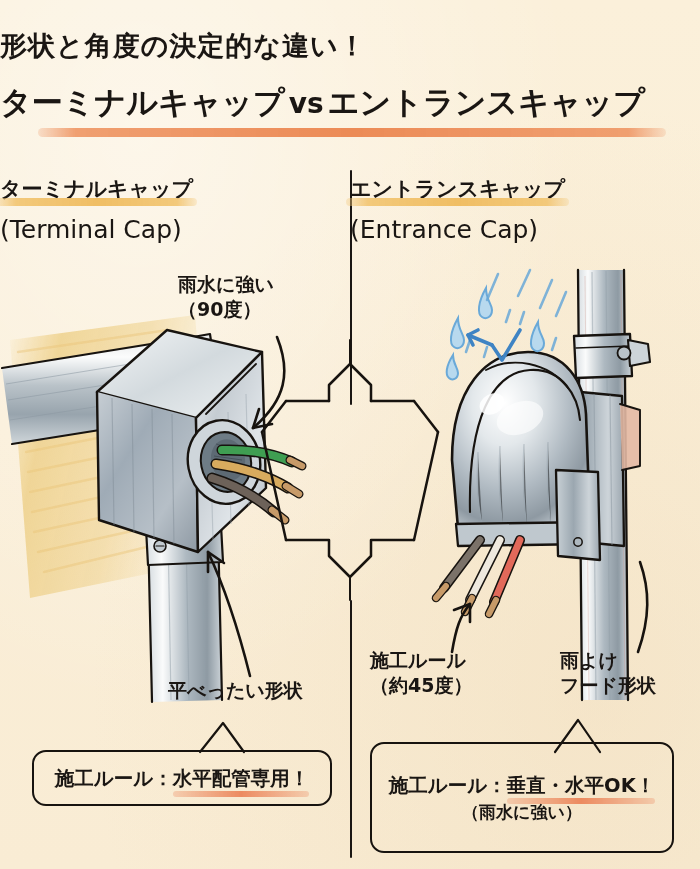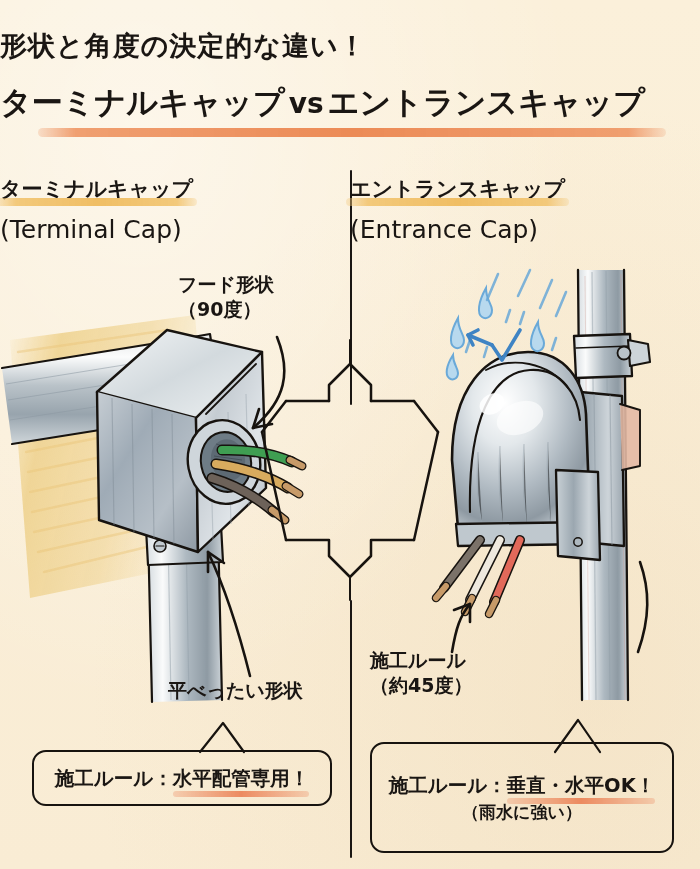--- a/index.html
+++ b/index.html
@@ -405,31 +405,35 @@
 
     <g>
       <path class="ink" stroke-width="2.2" d="M200 752 L223 723 L244 752"></path>
     </g>
     <g>
       <path class="ink" stroke-width="2.2" d="M555 752 L578 720 L600 752"></path>
     </g>
   </svg>
 
   <div class="abs anno ctr" style="left:178px;top:272px;width:160px;">
-    <div>フード形状</div>
+    <div>雨水に強い</div>
     <div>（90度）</div>
   </div>
 
   <div class="abs anno" style="left:168px;top:678px;">平べったい形状</div>
 
   <div class="abs anno ctr" style="left:370px;top:648px;width:170px;">
     <div>施工ルール</div>
     <div>（約45度）</div>
   </div>
 
+  <div class="abs anno ctr" style="left:560px;top:648px;width:130px;">
+    <div>雨よけ</div>
+    <div>フード形状</div>
+  </div>
 
 
   <div class="abs rulebox" style="left:32px;top:750px;width:300px;height:56px;">
     <div class="line1">
       <span>施工ルール：</span><span style="position:relative;display:inline-block;text-align:right;">
         <span>水平配管専用！</span>
         <span class="uline" style="right:0;left:0;bottom:-5px;"></span>
       </span>
     </div>
   </div>

